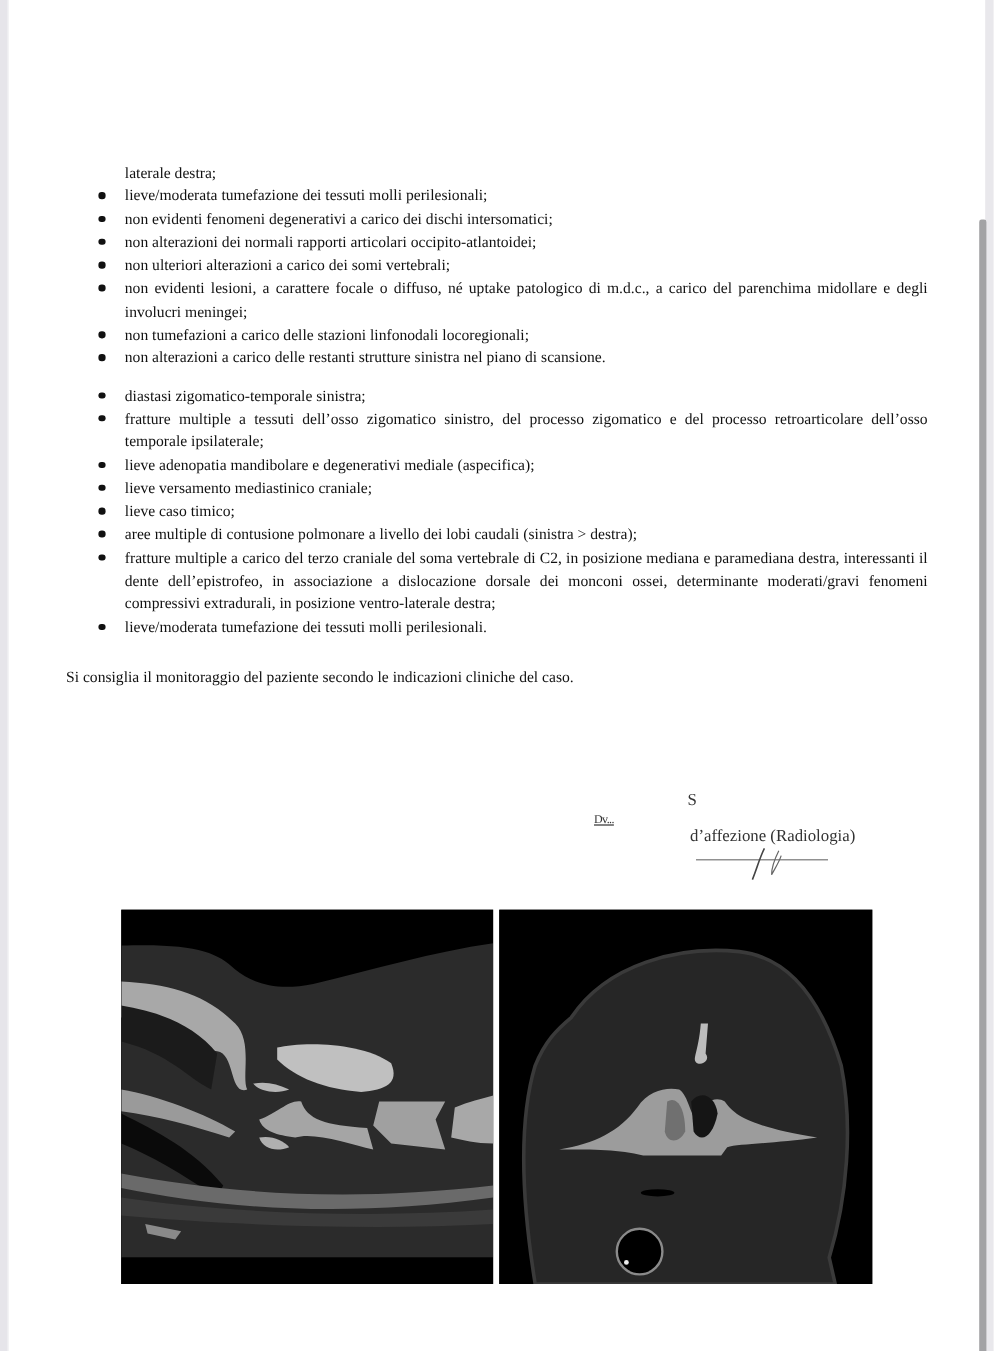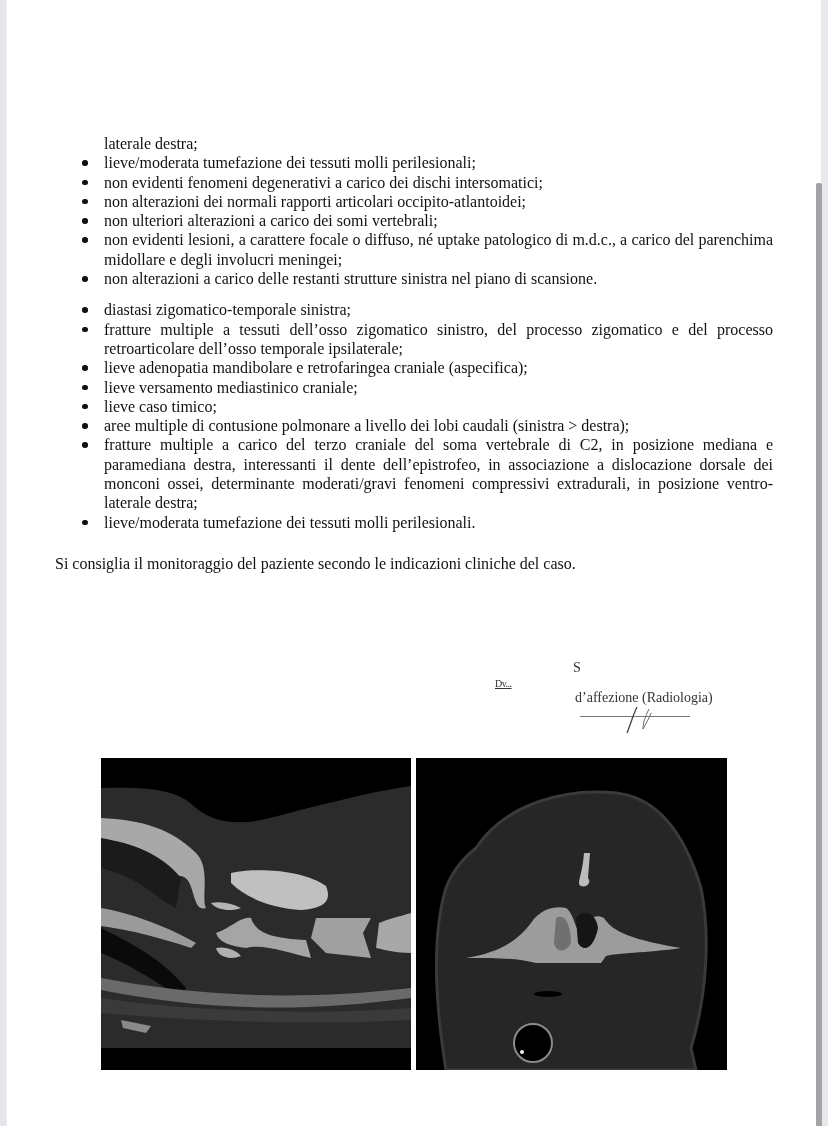--- a/index.html
+++ b/index.html
@@ -16,21 +16,21 @@
   .scroll-track {
     position: absolute; left: 821px; top: 0; width: 7px; height: 1126px;
     background: #e9e8ec;
   }
   .scroll-thumb {
     position: absolute; left: 816px; top: 183px; width: 6px; height: 943px;
     background: #a3a3a5; border-radius: 2px 2px 0 0;
   }
   .page {
     position: absolute; left: 55px; top: 134px; width: 718px;
-    font-size: 16px; line-height: 19.3px;
+    font-size: 13px; line-height: 19.3px;
   }
   ul.findings { list-style: none; margin: 0; padding: 0; }
   ul.findings li { position: relative; padding-left: 49px; text-align: justify; }
   ul.findings li.bullet::before {
     content: ""; position: absolute; left: 27px; top: 7px;
     width: 5.5px; height: 5.5px; border-radius: 50%; background: #111;
   }
   .section-heading { text-decoration: underline; margin: 13px 0 0 0; }
   .gap-small { height: 12px; }
   .recommendation { margin-top: 22px; }
@@ -61,29 +61,30 @@
 <div class="scroll-thumb"></div>
 
 <div class="page">
   <ul class="findings">
     <li>laterale destra;</li>
     <li class="bullet">lieve/moderata tumefazione dei tessuti molli perilesionali;</li>
     <li class="bullet">non evidenti fenomeni degenerativi a carico dei dischi intersomatici;</li>
     <li class="bullet">non alterazioni dei normali rapporti articolari occipito-atlantoidei;</li>
     <li class="bullet">non ulteriori alterazioni a carico dei somi vertebrali;</li>
     <li class="bullet">non evidenti lesioni, a carattere focale o diffuso, né uptake patologico di m.d.c., a carico del parenchima midollare e degli involucri meningei;</li>
+    <li class="bullet">non tumefazioni a carico delle stazioni linfonodali locoregionali;</li>
     <li class="bullet">non alterazioni a carico delle restanti strutture sinistra nel piano di scansione.</li>
   </ul>
 
   <div class="gap-small"></div>
 
   <ul class="findings">
     <li class="bullet">diastasi zigomatico-temporale sinistra;</li>
     <li class="bullet">fratture multiple a tessuti dell’osso zigomatico sinistro, del processo zigomatico e del processo retroarticolare dell’osso temporale ipsilaterale;</li>
-    <li class="bullet">lieve adenopatia mandibolare e retrofaringea craniale (aspecifica);</li>
+    <li class="bullet">lieve adenopatia mandibolare e degenerativi mediale (aspecifica);</li>
     <li class="bullet">lieve versamento mediastinico craniale;</li>
     <li class="bullet">lieve caso timico;</li>
     <li class="bullet">aree multiple di contusione polmonare a livello dei lobi caudali (sinistra &gt; destra);</li>
     <li class="bullet">fratture multiple a carico del terzo craniale del soma vertebrale di C2, in posizione mediana e paramediana destra, interessanti il dente dell’epistrofeo, in associazione a dislocazione dorsale dei monconi ossei, determinante moderati/gravi fenomeni compressivi extradurali, in posizione ventro-laterale destra;</li>
     <li class="bullet">lieve/moderata tumefazione dei tessuti molli perilesionali.</li>
   </ul>
 
   <div class="recommendation">Si consiglia il monitoraggio del paziente secondo le indicazioni cliniche del caso.</div>
 </div>
 

